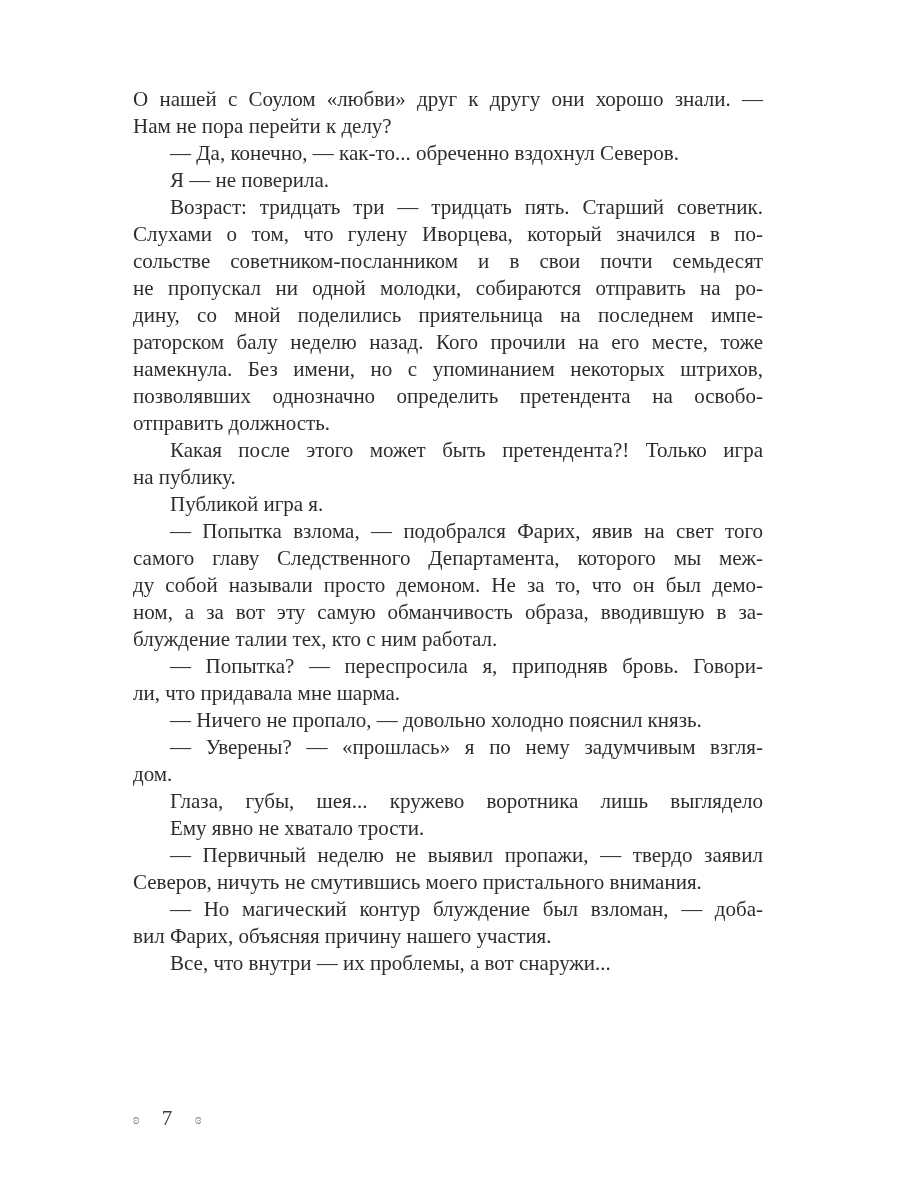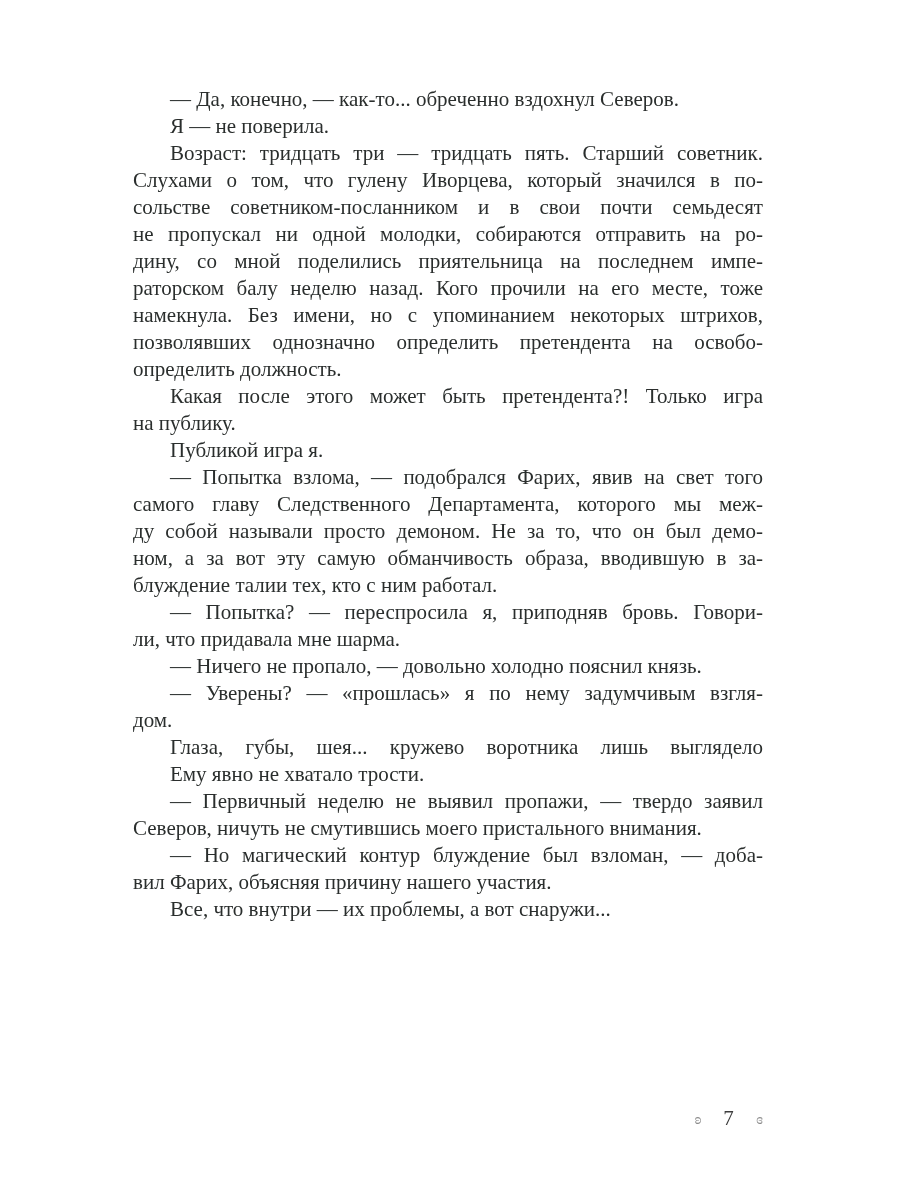--- a/index.html
+++ b/index.html
@@ -37,57 +37,61 @@
     text-align-last: justify;
   }
   .para.indent .line:first-child {
     text-indent: 37px;
   }
   .footer {
     position: absolute;
     left: 133px;
     top: 1106px;
     width: 630px;
-    text-align: right;
+    text-align: left;
     font-size: 21px;
     color: #3c3c3c;
   }
   .footer .ornament {
     font-size: 15px;
     color: #8a8a8a;
     vertical-align: 1px;
   }
   .footer .ornament.left  { margin-right: 22px; }
   .footer .ornament.right { margin-left: 22px; }
   .footer .pagenum {
     letter-spacing: 0.5px;
   }
 </style>
 </head>
 <body>
 
 <div class="page" style="color: rgb(42, 46, 45); background: rgb(255, 255, 255);">
 
   <div class="textblock">
+      <p class="para">
+        <span class="line just">О нашей с Соулом «любви» друг к другу они хорошо знали. —</span>
+        <span class="line">Нам не пора перейти к делу?</span>
+      </p>
       <p class="para indent">
         <span class="line">— Да, конечно, — как-то... обреченно вздохнул Северов.</span>
       </p>
       <p class="para indent">
         <span class="line">Я — не поверила.</span>
       </p>
       <p class="para indent">
         <span class="line just">Возраст: тридцать три — тридцать пять. Старший советник.</span>
         <span class="line just">Слухами о том, что гулену Иворцева, который значился в по-</span>
         <span class="line just">сольстве советником-посланником и в свои почти семьдесят</span>
         <span class="line just">не пропускал ни одной молодки, собираются отправить на ро-</span>
         <span class="line just">дину, со мной поделились приятельница на последнем импе-</span>
         <span class="line just">раторском балу неделю назад. Кого прочили на его месте, тоже</span>
         <span class="line just">намекнула. Без имени, но с упоминанием некоторых штрихов,</span>
         <span class="line just">позволявших однозначно определить претендента на освобо-</span>
-        <span class="line">определить должность.</span>
+        <span class="line">отправить должность.</span>
       </p>
       <p class="para indent">
         <span class="line just">Какая после этого может быть претендента?! Только игра</span>
         <span class="line">на публику.</span>
       </p>
       <p class="para indent">
         <span class="line">Публикой игра я.</span>
       </p>
       <p class="para indent">
         <span class="line just">— Попытка взлома, — подобрался Фарих, явив на свет того</span>

